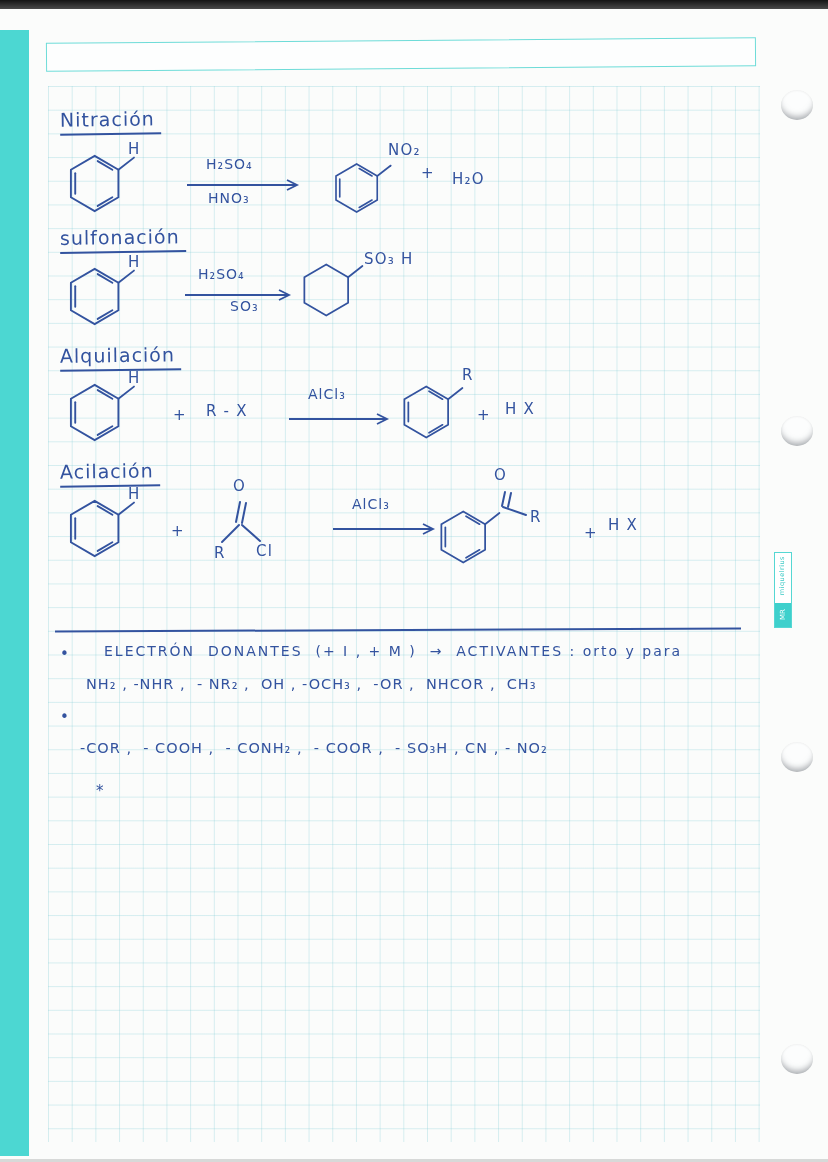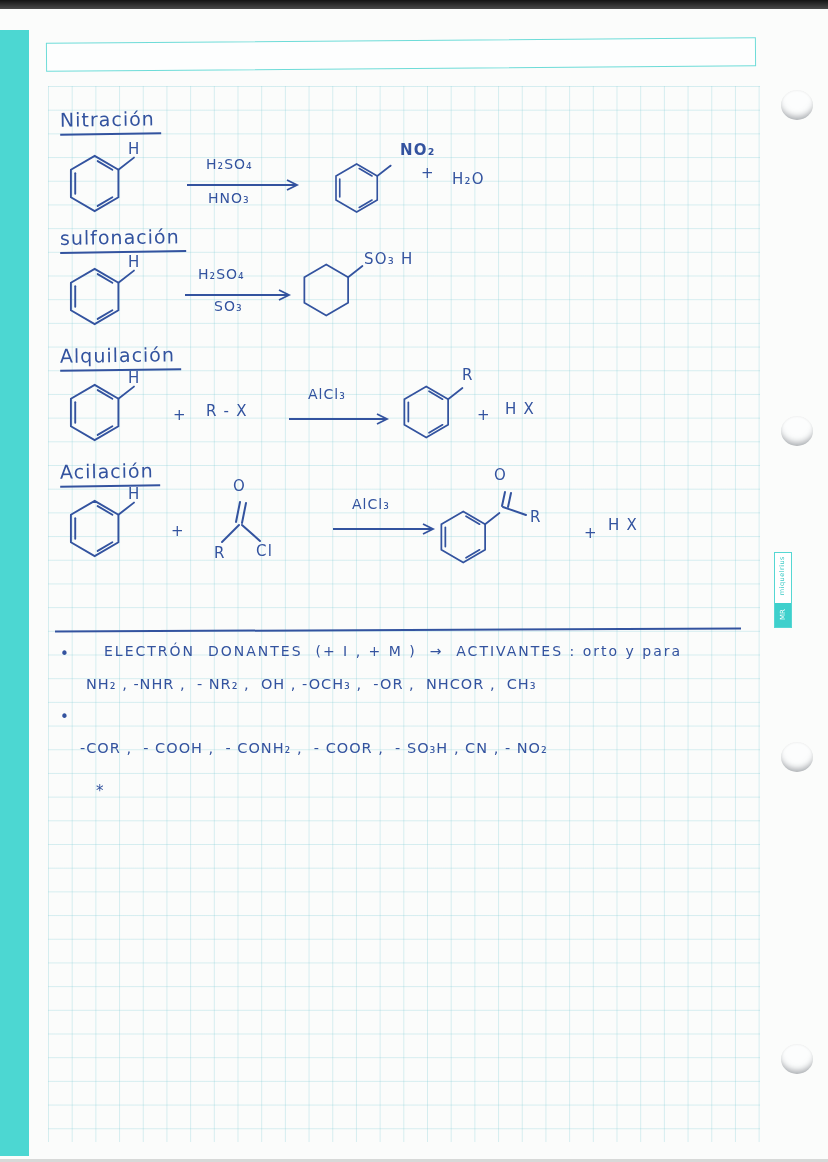--- a/index.html
+++ b/index.html
@@ -83,41 +83,41 @@
   <div class="t cond" style="left:208px;top:190px;">HNO₃</div>
   <div class="ring" style="left:330px;top:158px;width:66px;height:60px;">
       <svg viewBox="0 0 88 80" preserveAspectRatio="none">
     <polygon points="35.5,8 63,24 63,56 35.5,72 8,56 8,24" stroke="#33539f" stroke-width="2.2" fill="none" stroke-linecap="round"></polygon>
     <line x1="13" y1="28" x2="13" y2="52" stroke="#33539f" stroke-width="2.2" fill="none" stroke-linecap="round"></line>
      <line x1="39" y1="14" x2="56" y2="24" stroke="#33539f" stroke-width="2.2" fill="none" stroke-linecap="round"></line>
      <line x1="56" y1="56" x2="39" y2="66" stroke="#33539f" stroke-width="2.2" fill="none" stroke-linecap="round"></line>
     <line x1="63" y1="24" x2="81" y2="10" stroke="#33539f" stroke-width="2.2" fill="none" stroke-linecap="round"></line>
   </svg>
     </div>
-  <div class="t chem" style="left:400px;top:141px;font-weight:bold;">NO₂</div>
+  <div class="t chem" style="left:388px;top:141px;">NO₂</div>
   <div class="t plus" style="left:421px;top:164px;">+</div>
   <div class="t chem" style="left:452px;top:170px;">H₂O</div>
 
   <div class="t sec-title" style="left:60px;top:226px;">sulfonación</div>
   <div class="ring" style="left:64px;top:262px;width:76px;height:69px;">
       <svg viewBox="0 0 88 80" preserveAspectRatio="none">
     <polygon points="35.5,8 63,24 63,56 35.5,72 8,56 8,24" stroke="#33539f" stroke-width="2.2" fill="none" stroke-linecap="round"></polygon>
     <line x1="13" y1="28" x2="13" y2="52" stroke="#33539f" stroke-width="2.2" fill="none" stroke-linecap="round"></line>
      <line x1="39" y1="14" x2="56" y2="24" stroke="#33539f" stroke-width="2.2" fill="none" stroke-linecap="round"></line>
      <line x1="56" y1="56" x2="39" y2="66" stroke="#33539f" stroke-width="2.2" fill="none" stroke-linecap="round"></line>
     <line x1="63" y1="24" x2="81" y2="10" stroke="#33539f" stroke-width="2.2" fill="none" stroke-linecap="round"></line>
   </svg>
     </div>
   <div class="t chem" style="left:128px;top:253px;">H</div>
   <div class="t cond" style="left:198px;top:266px;">H₂SO₄</div>
   <svg class="arrow" style="left:184px;top:288px;" width="110" height="14">
     <line x1="1" y1="7" x2="104" y2="7" stroke="#33539f" stroke-width="1.8"></line>
     <polyline points="95,2 105,7 95,12" fill="none" stroke="#33539f" stroke-width="1.8"></polyline>
   </svg>
-  <div class="t cond" style="left:214px;top:298px;">SO₃</div>
+  <div class="t cond" style="left:214px;top:298px;padding-left:16px;">SO₃</div>
   <div class="ring" style="left:298px;top:258px;width:70px;height:64px;">
       <svg viewBox="0 0 88 80" preserveAspectRatio="none">
     <polygon points="35.5,8 63,24 63,56 35.5,72 8,56 8,24" stroke="#33539f" stroke-width="2.2" fill="none" stroke-linecap="round"></polygon>
 
     <line x1="63" y1="24" x2="81" y2="10" stroke="#33539f" stroke-width="2.2" fill="none" stroke-linecap="round"></line>
   </svg>
     </div>
   <div class="t chem" style="left:364px;top:250px;">SO₃ H</div>
 
   <div class="t sec-title" style="left:60px;top:344px;">Alquilación</div>

